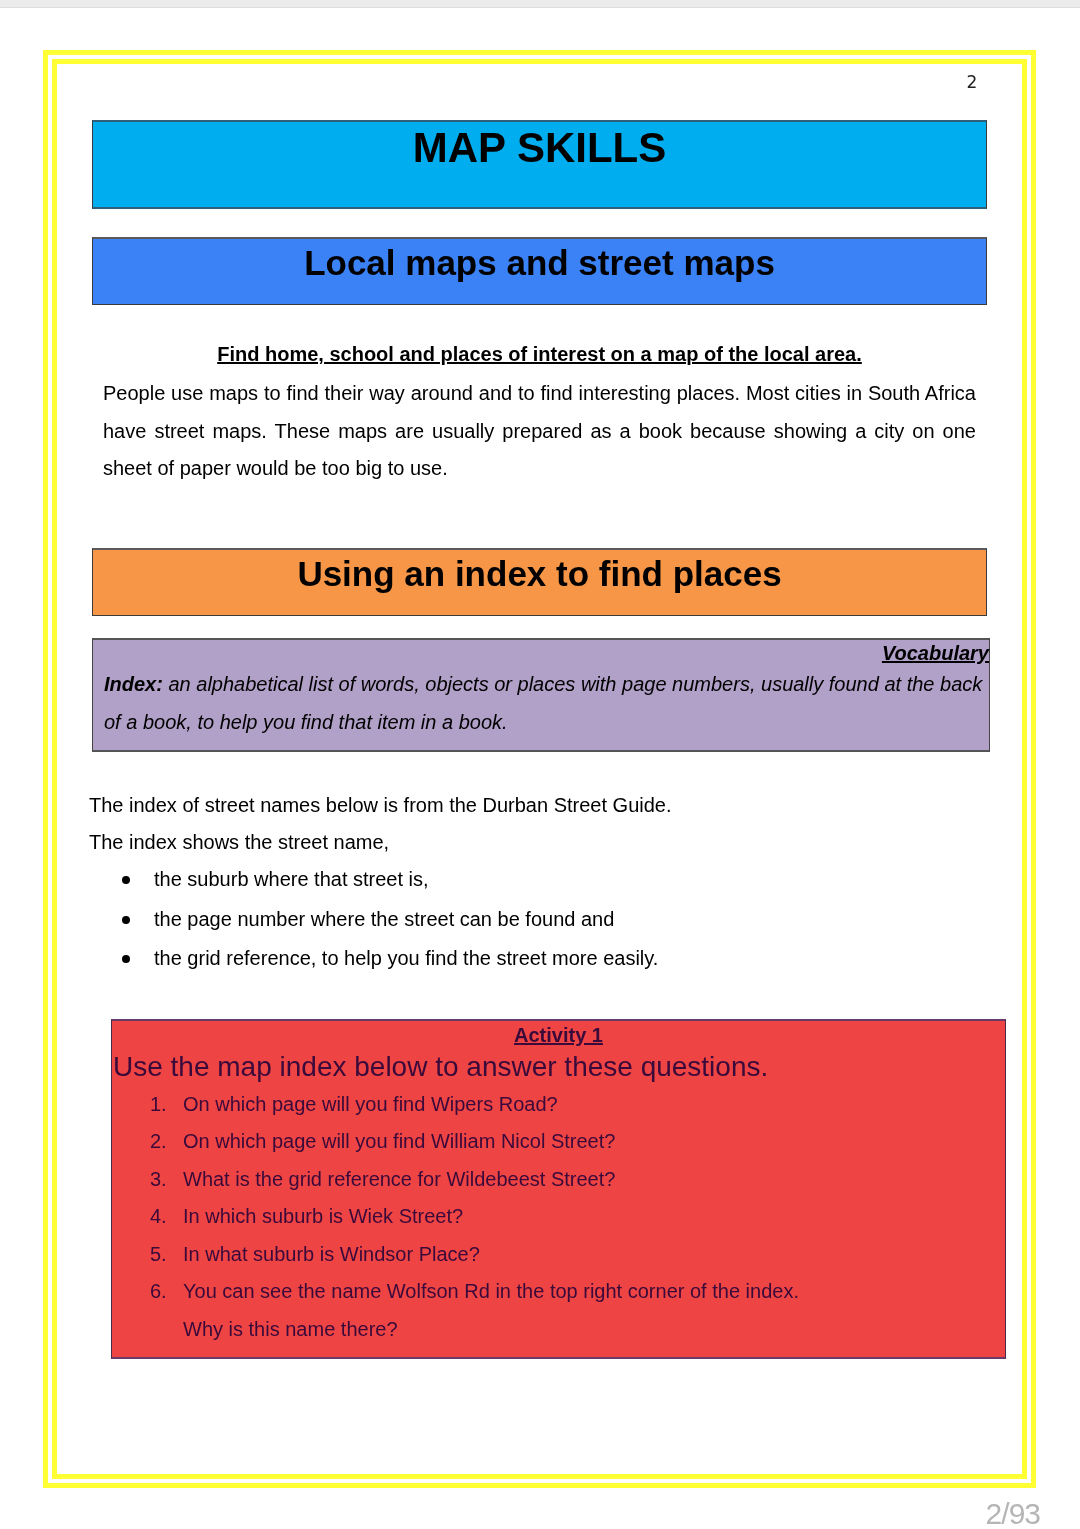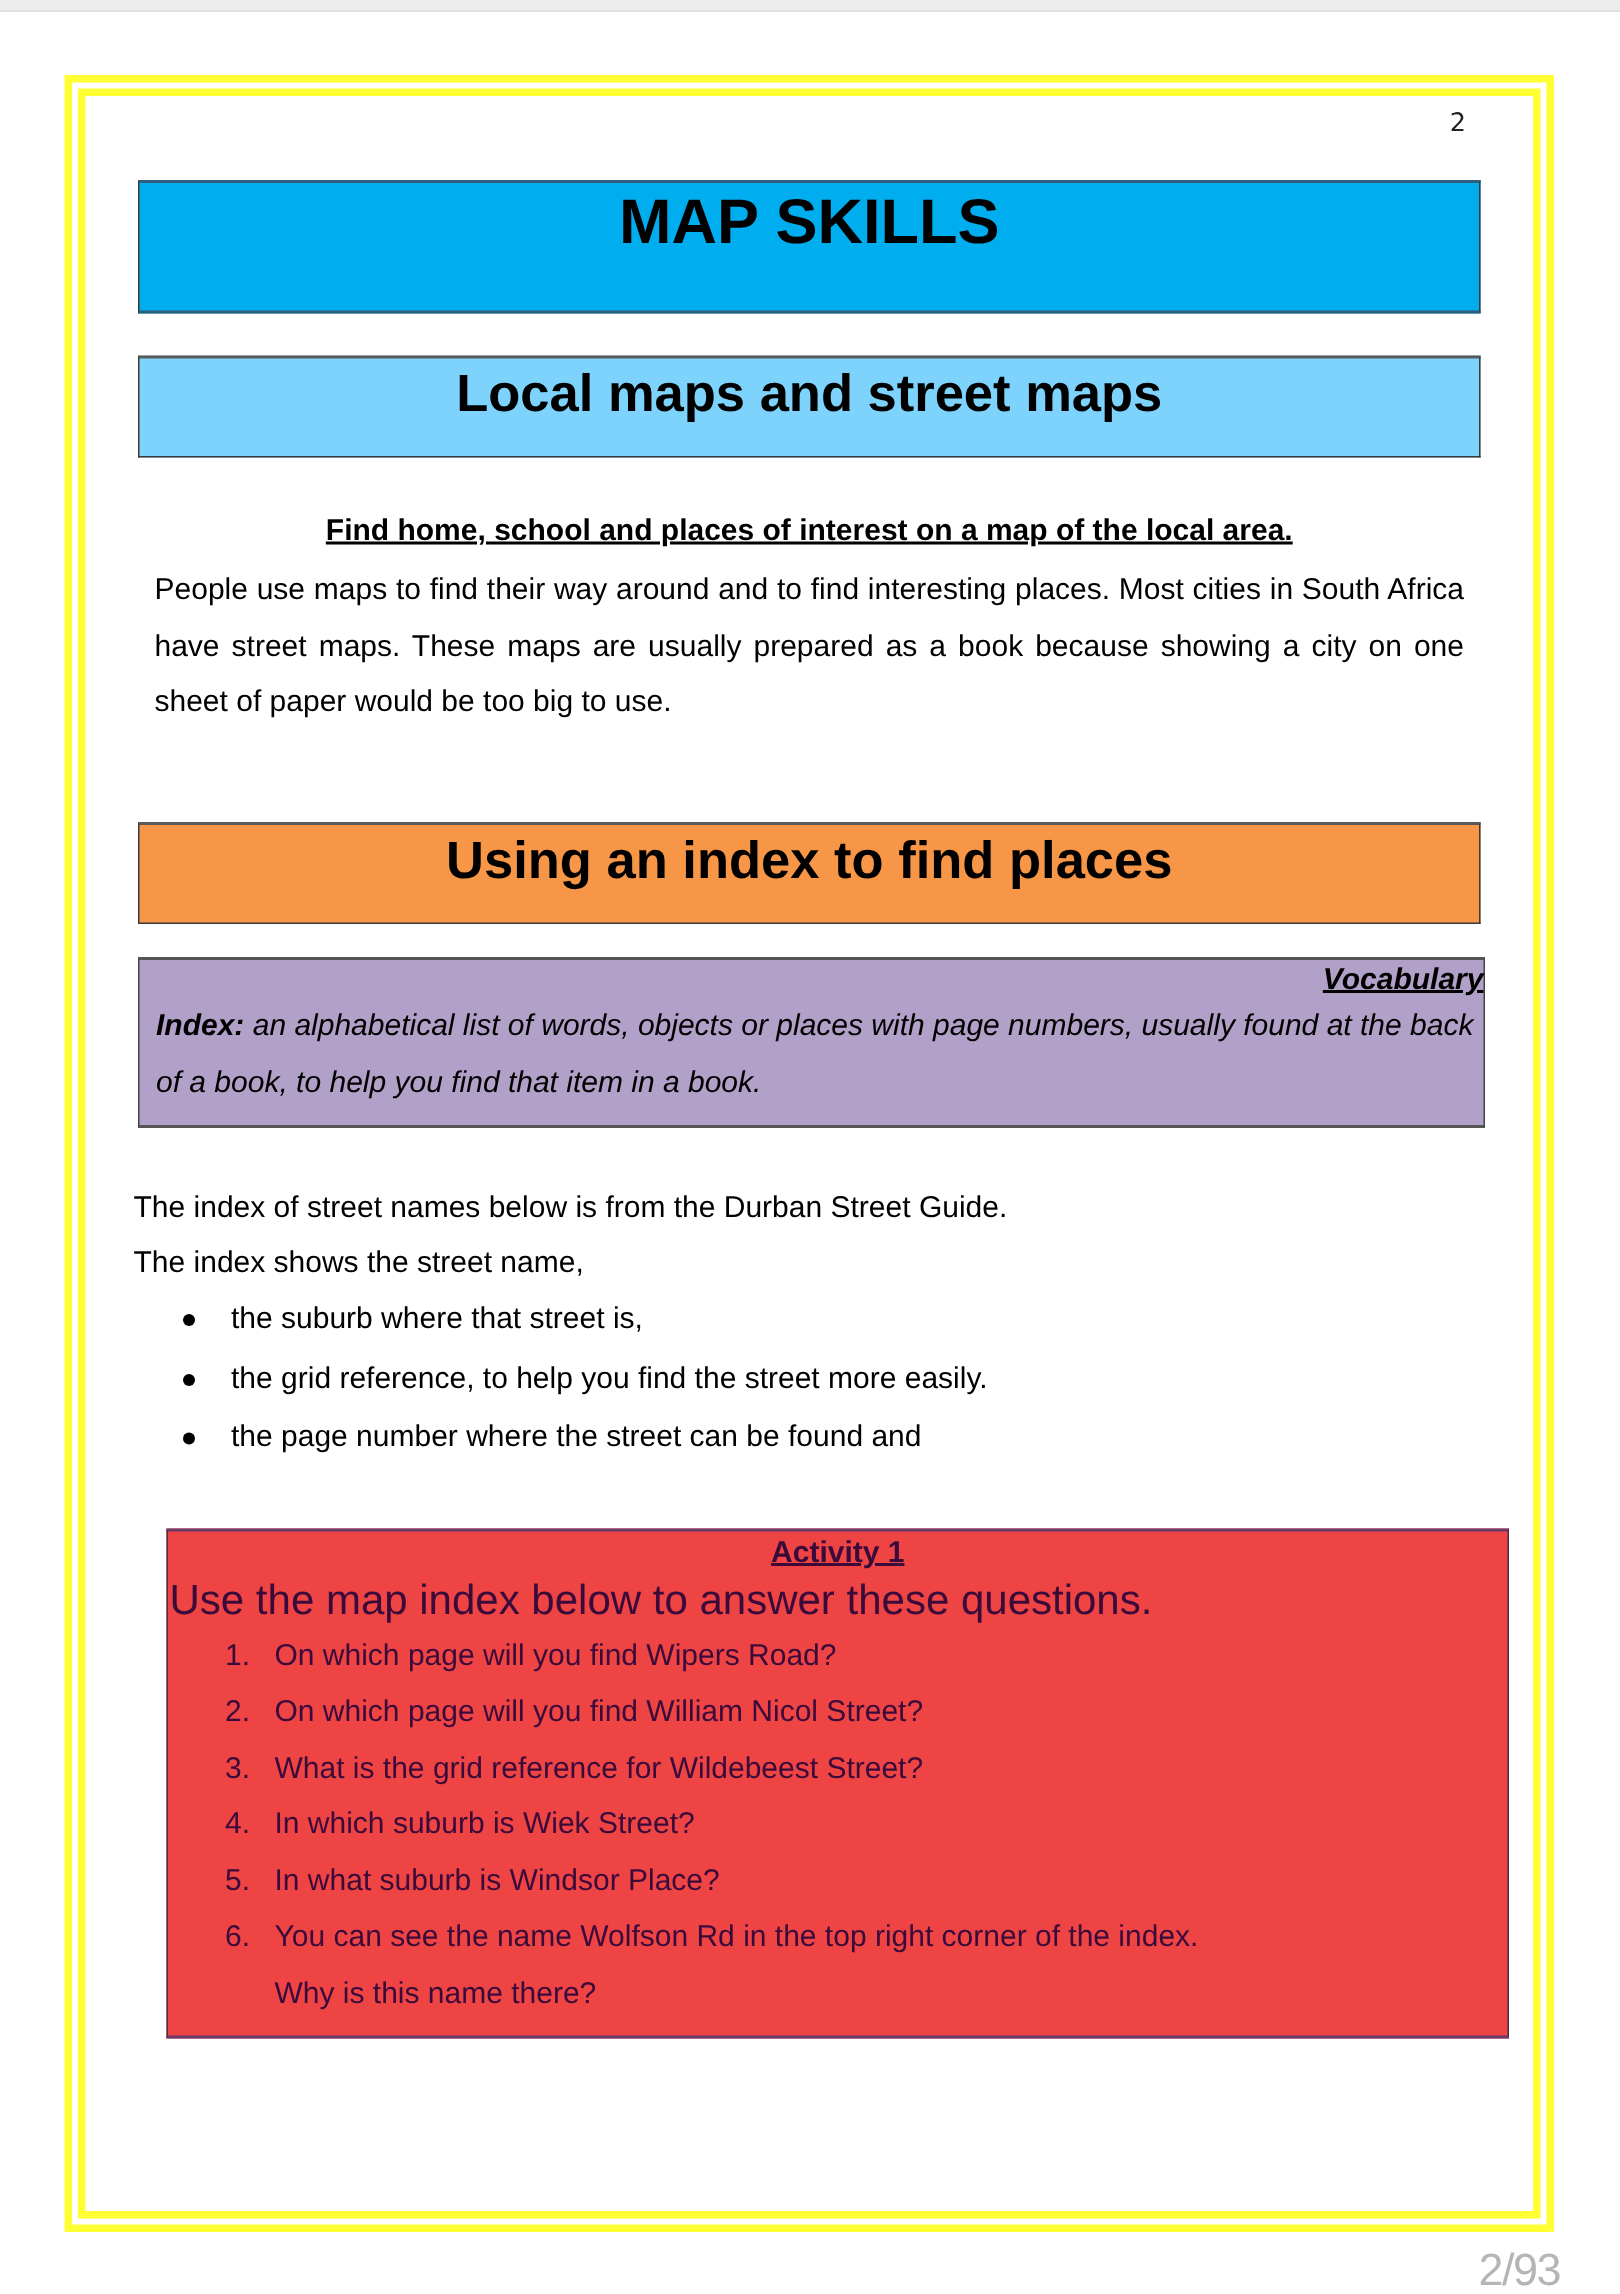--- a/index.html
+++ b/index.html
@@ -36,21 +36,21 @@
       border: 1px solid #3a3a3a;
       text-align: center; font-weight: bold;
     }
     .banner-blue {
       left: 92px; top: 120px; width: 895px; height: 89px;
       background: #00aeef; font-size: 42px; line-height: 52px;
       border-top: 2px solid #2f5f7a; border-bottom: 2px solid #2f5f7a;
     }
     .banner-peach {
       left: 92px; top: 237px; width: 895px; height: 68px;
-      background: #7dd3fc; font-size: 35px; line-height: 48px;
+      background: #3b82f6; font-size: 35px; line-height: 48px;
       border-top: 2px solid #5a5a5a;
     }
     .banner-orange {
       left: 92px; top: 531px; width: 895px; height: 68px;
       background: #f79646; font-size: 35px; line-height: 48px;
       border-top: 2px solid #5a5a5a;
       margin-top: 17px;
     }
     .subheading {
       position: absolute; left: 92px; top: 343px; width: 895px;
@@ -154,25 +154,25 @@
   <div>The index shows the street name,</div>
 </div>
 
 <ul class="bullets">
   <li>
     <span class="bullet-dot"></span>
     <span>the suburb where that street is,</span>
   </li>
   <li>
     <span class="bullet-dot"></span>
-    <span>the grid reference, to help you find the street more easily.</span>
+    <span>the page number where the street can be found and</span>
   </li>
   <li>
     <span class="bullet-dot"></span>
-    <span>the page number where the street can be found and</span>
+    <span>the grid reference, to help you find the street more easily.</span>
   </li>
 </ul>
 
 <div class="activity-box">
   <div class="activity-title">Activity 1</div>
   <div class="activity-intro">Use the map index below to answer these questions.</div>
   <ol class="questions">
     <li>
       <span class="q-num">1.</span>
       <span>On which page will you find Wipers Road?</span>

